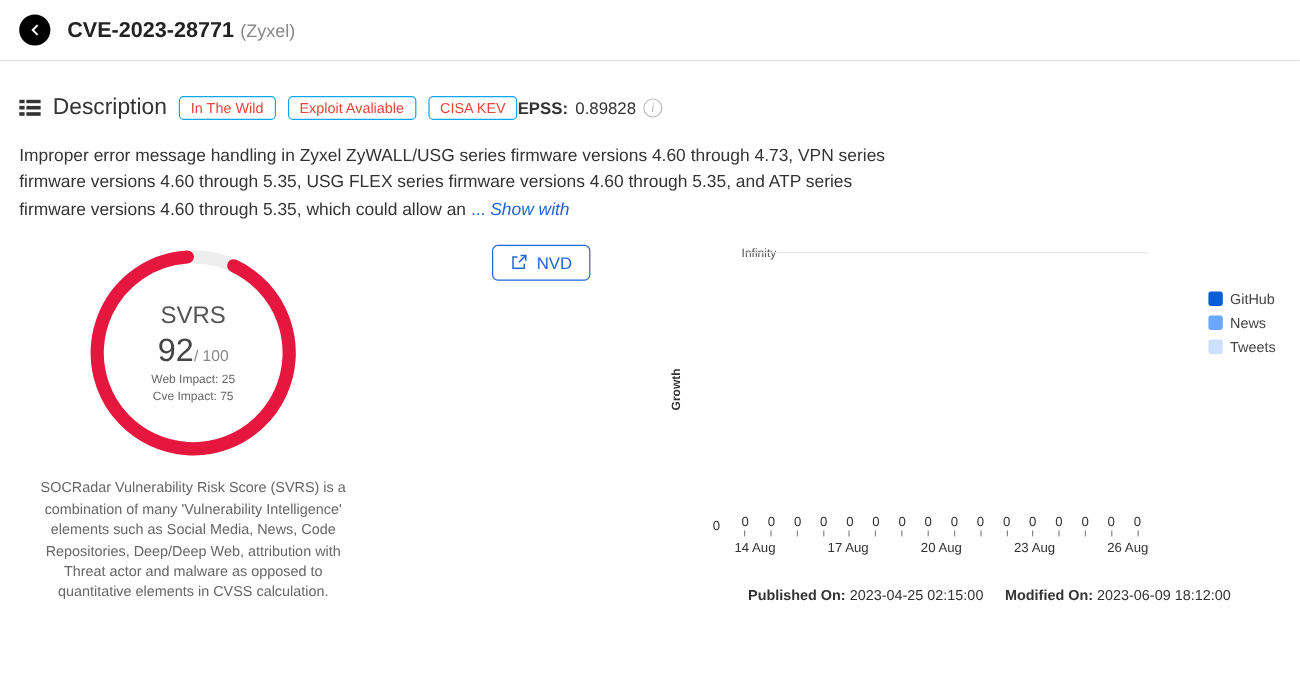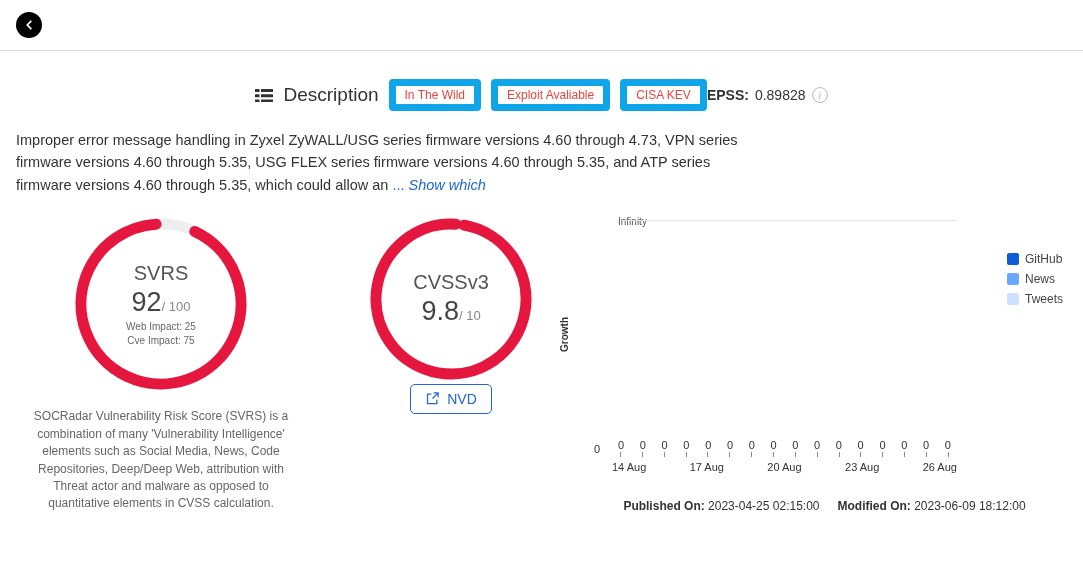--- a/index.html
+++ b/index.html
@@ -3,25 +3,25 @@
   <meta charset="utf-8">
   <style>
     * { margin: 0; padding: 0; box-sizing: border-box; font-family: Arial, Helvetica, sans-serif; }
     body { width: 1083px; height: 575px; background: #fff; overflow: hidden; }
     .header { display: flex; align-items: center; padding: 12px 16px; border-bottom: 1px solid #ddd; }
     .back-btn { width: 26px; height: 26px; border-radius: 50%; background: #000; display: flex; align-items: center; justify-content: center; cursor: pointer; margin-right: 14px; }
     .back-btn svg { width: 14px; height: 14px; }
     .title { font-size: 18px; font-weight: bold; color: #222; }
     .title .vendor { color: #888; font-weight: normal; font-size: 15px; }
     .section { padding: 10px 16px 0 16px; }
-    .desc-row { display: flex; align-items: center; justify-content: center; margin-top: 18px; }
+    .desc-row { display: flex; align-items: center; justify-content: flex-start; margin-top: 18px; }
     .desc-left { display: flex; align-items: center; gap: 10px; }
     .desc-icon { width: 18px; height: 14px; display: inline-block; }
     .desc-label { font-size: 19px; color: #333; }
-    .badge { border: 7px solid #0ea5e9; color: #e8443b; font-size: 12px; padding: 2px 9px; border-radius: 4px; background: #fff; }
+    .badge { border: 1px solid #0ea5e9; color: #e8443b; font-size: 12px; padding: 2px 9px; border-radius: 4px; background: #fff; }
     .epss-box { font-size: 14px; color: #333; display: flex; align-items: center; gap: 6px; }
     .epss-box b { font-weight: bold; }
     .info-icon { width: 16px; height: 16px; border-radius: 50%; border: 1.5px solid #bbb; display: inline-flex; align-items: center; justify-content: center; color: #bbb; font-size: 11px; font-style: italic; font-family: serif; }
     .description-text { font-size: 14.5px; color: #333; line-height: 1.55; margin-top: 18px; max-width: 740px; }
     .show-more { color: #2067d3; cursor: pointer; font-style: italic; }
     .ellipsis { color: #2067d3; }
     .panels { display: flex; margin-top: 18px; }
     .panel { display: flex; flex-direction: column; align-items: center; }
     .panel.svrs { width: 290px; }
     .panel.cvss { width: 230px; margin-left: 30px; }
@@ -55,20 +55,24 @@
   </style>
 </head>
 <body>
 
 <div class="header">
   <div class="back-btn">
     <svg viewBox="0 0 24 24">
         <path fill="#fff" d="M15 4l-8 8 8 8 2-2-6-6 6-6z"></path>
       </svg>
   </div>
+  <div class="title">
+    <span>CVE-2023-28771</span>
+    <span class="vendor">(Zyxel)</span>
+  </div>
 </div>
 
 <div class="section">
   <div class="desc-row">
     <div class="desc-left">
       <span class="desc-icon">
         <svg viewBox="0 0 24 18">
             <rect x="0" y="0" width="6" height="4" fill="#333"></rect>
             <rect x="8" y="0" width="16" height="4" fill="#333"></rect>
             <rect x="0" y="7" width="6" height="4" fill="#333"></rect>
@@ -85,21 +89,21 @@
     <div class="epss-box">
       <b>EPSS:</b>
       <span>0.89828</span>
       <span class="info-icon">i</span>
     </div>
   </div>
 
   <div class="description-text">
     <span>Improper error message handling in Zyxel ZyWALL/USG series firmware versions 4.60 through 4.73, VPN series firmware versions 4.60 through 5.35, USG FLEX series firmware versions 4.60 through 5.35, and ATP series firmware versions 4.60 through 5.35, which could allow an</span>
     <span class="ellipsis"> ... </span>
-    <span class="show-more">Show which</span>
+    <span class="show-more">Show with</span>
   </div>
 
   <div class="panels">
     <div class="panel svrs">
       <div class="gauge-wrap">
         <svg width="180" height="180" viewBox="0 0 180 180">
           <circle cx="90" cy="90" r="80" stroke="#eee" stroke-width="11" fill="none"></circle>
           <circle cx="90" cy="90" r="80" stroke="#e6173e" stroke-width="11" fill="none" stroke-linecap="round" stroke-dasharray="502" stroke-dashoffset="40" transform="rotate(-65 90 90)"></circle>
         </svg>
         <div class="gauge-inner">
@@ -108,32 +112,20 @@
             <span>92</span><span class="max">/ 100</span>
           </div>
           <div class="gauge-sub">Web Impact: 25</div>
           <div class="gauge-sub">Cve Impact: 75</div>
         </div>
       </div>
       <div class="svrs-desc">SOCRadar Vulnerability Risk Score (SVRS) is a combination of many 'Vulnerability Intelligence' elements such as Social Media, News, Code Repositories, Deep/Deep Web, attribution with Threat actor and malware as opposed to quantitative elements in CVSS calculation.</div>
     </div>
 
     <div class="panel cvss">
-      <div class="gauge-wrap small">
-        <svg width="170" height="170" viewBox="0 0 170 170">
-          <circle cx="85" cy="85" r="75" stroke="#eee" stroke-width="11" fill="none"></circle>
-          <circle cx="85" cy="85" r="75" stroke="#e6173e" stroke-width="11" fill="none" stroke-linecap="round" stroke-dasharray="472" stroke-dashoffset="10" transform="rotate(-80 85 85)"></circle>
-        </svg>
-        <div class="gauge-inner">
-          <div class="gauge-label">CVSSv3</div>
-          <div class="gauge-main">
-            <span>9.8</span><span class="max">/ 10</span>
-          </div>
-        </div>
-      </div>
       <div class="nvd-btn">
         <svg viewBox="0 0 24 24">
             <path fill="none" stroke="#2067d3" stroke-width="2" d="M14 3h7v7M21 3l-9 9M19 14v6H4V5h6"></path>
           </svg>
         <span>NVD</span>
       </div>
     </div>
 
     <div class="chart-area">
       <div class="infinity">Infinity</div>

